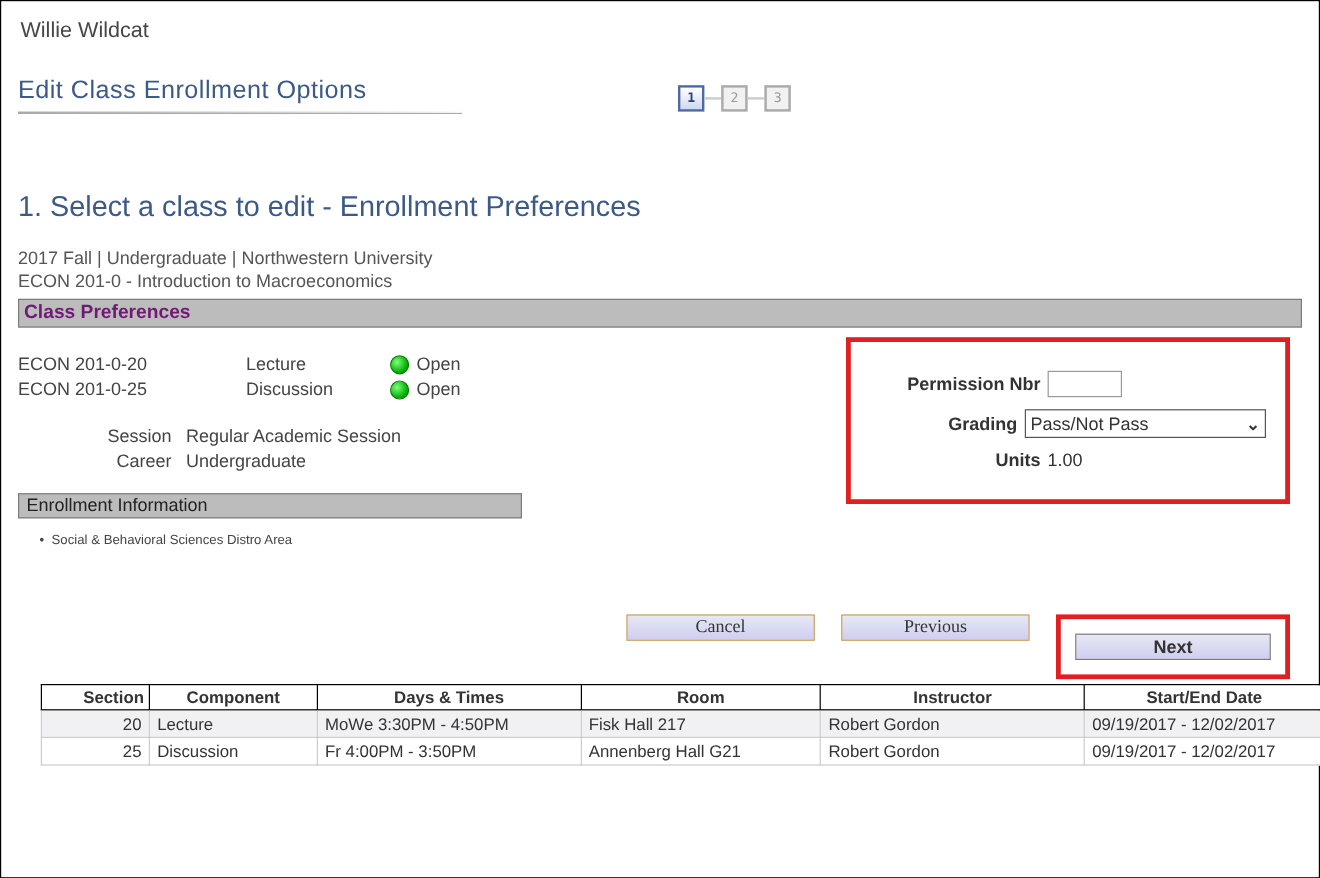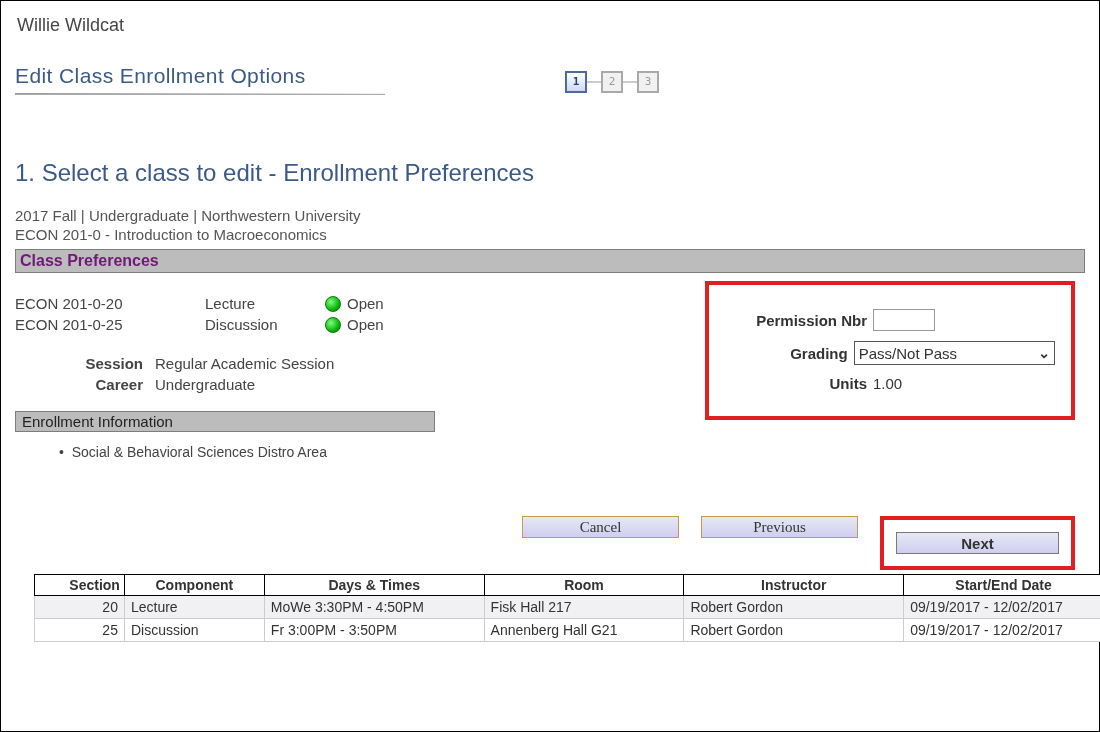--- a/index.html
+++ b/index.html
@@ -105,32 +105,32 @@
   }
   .class-row .c1 { width: 190px; color: #444; }
   .class-row .c2 { width: 120px; color: #444; }
   .class-row .c3 { display: flex; align-items: center; gap: 6px; color: #444; }
   .dot {
     width: 16px; height: 16px; border-radius: 50%;
     background: radial-gradient(circle at 35% 35%, #7cff7c, #0bb60b 60%, #067a06);
     border: 1px solid #067a06;
   }
   .kv { display: flex; margin: 4px 0; }
-  .kv .k { width: 140px; text-align: right; padding-right: 12px; font-weight: bold; color: #444; font-size: 15px; }
+  .kv .k { width: 140px; text-align: right; padding-right: 12px; font-weight: normal; color: #444; font-size: 15px; }
   .kv .v { color: #444; font-size: 15px; }
   .sub-bar {
     margin-top: 18px;
     width: 420px;
     background: #bcbcbc;
     border: 1px solid #7d7d7d;
     padding: 1px 6px;
     font-size: 15px;
     color: #222;
   }
-  .bullet-line { margin: 12px 0 0 44px; font-size: 14px; color: #444; }
+  .bullet-line { margin: 12px 0 0 18px; font-size: 11px; color: #444; }
   .right-box {
     position: absolute;
     top: 8px; right: 10px;
     border: 4px solid #e02020;
     padding: 14px 16px 14px 10px;
     width: 370px;
   }
   .right-row { display: flex; align-items: center; margin: 10px 0; }
   .right-row .lbl { width: 148px; text-align: right; font-weight: bold; margin-right: 6px; color: #333; font-size: 15px; }
   .perm-input {
@@ -293,21 +293,21 @@
         <td class="sec">20</td>
         <td>Lecture</td>
         <td>MoWe 3:30PM - 4:50PM</td>
         <td>Fisk Hall 217</td>
         <td>Robert Gordon</td>
         <td>09/19/2017 - 12/02/2017</td>
       </tr>
       <tr>
         <td class="sec">25</td>
         <td>Discussion</td>
-        <td>Fr 3:00PM - 3:50PM</td>
+        <td>Fr 4:00PM - 3:50PM</td>
         <td>Annenberg Hall G21</td>
         <td>Robert Gordon</td>
         <td>09/19/2017 - 12/02/2017</td>
       </tr>
     </tbody>
   </table>
 
 </div>
 
 </body></html>

